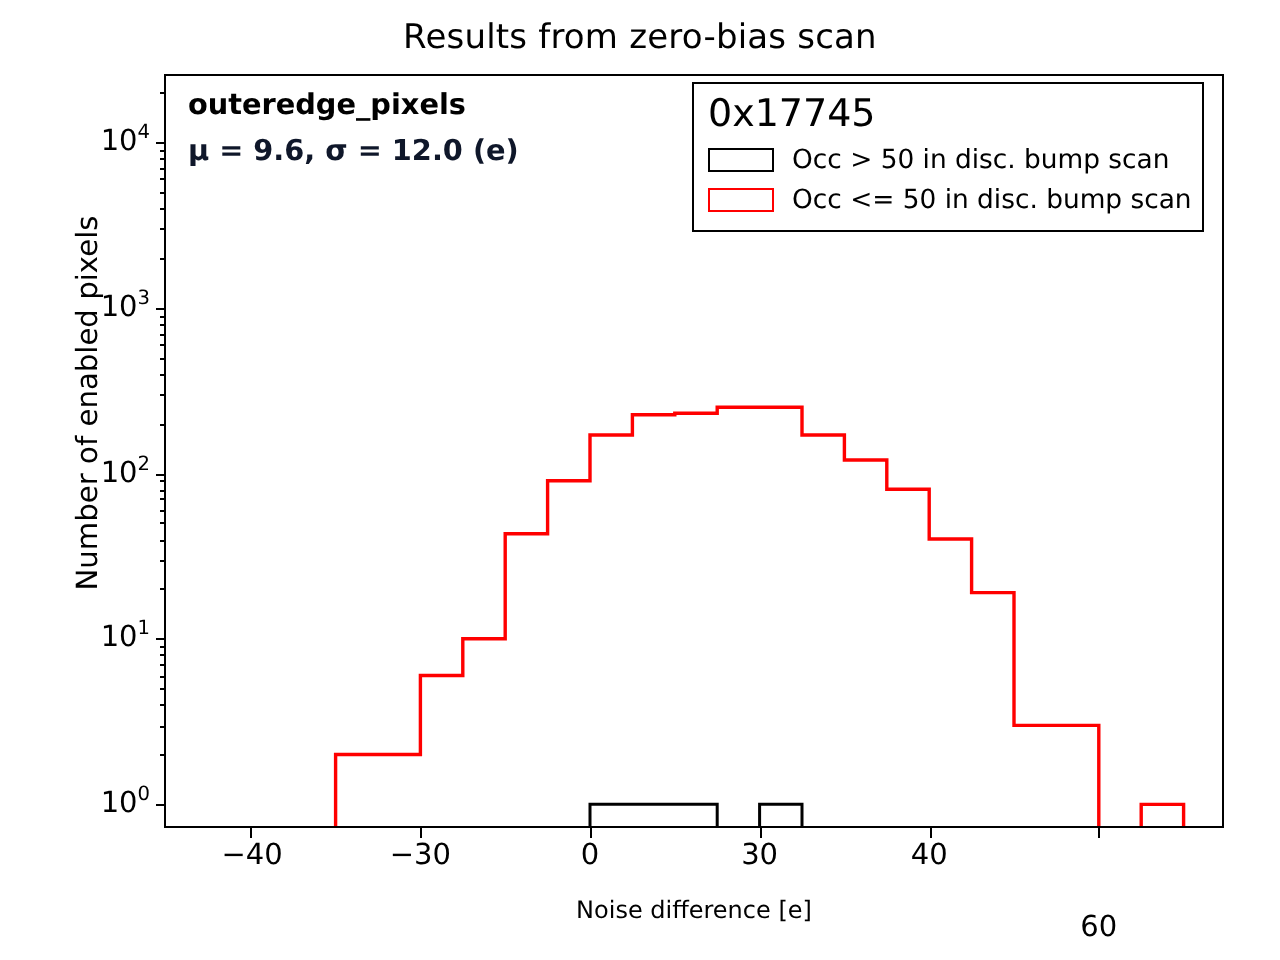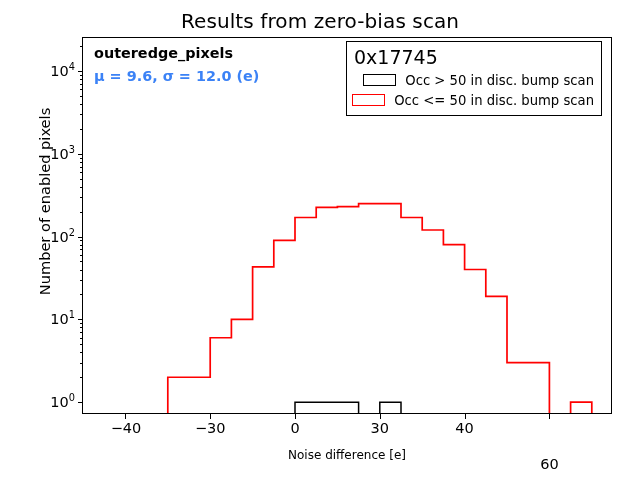--- a/index.html
+++ b/index.html
@@ -22,21 +22,21 @@
     background: #ffffff;
   }
 
   
   #chart-title {
     position: absolute;
     left: 0;
     top: 9px;
     width: 640px;
     text-align: center;
-    font-size: 20px;
+    font-size: 17px;
     color: #000000;
     letter-spacing: 0.1px;
   }
 
   
   #plot-area {
     position: absolute;
     left: 82px;
     top: 37px;
     width: 530px;
@@ -135,21 +135,21 @@
   #stats-annotation {
     position: absolute;
     left: 94px;
     top: 42px;
     font-size: 14.4px;
     line-height: 1.62;
     white-space: nowrap;
     font-weight: bold;
   }
   .stat-line.black { color: #000000; }
-  .stat-line.red   { color: #3b82f6; }
+  .stat-line.red   { color: #0f172a; }
 
   
   #legend {
     position: absolute;
     left: 346px;
     top: 41px;
     width: 256px;
     border: 1.1px solid #000000;
     background: #ffffff;
     box-sizing: border-box;
@@ -157,21 +157,20 @@
   }
   #legend-title {
     text-align: left;
     font-size: 19px;
     padding-bottom: 2px;
   }
   .legend-row {
     display: flex;
     align-items: center;
     height: 20px;
-    justify-content: flex-end;
   }
   .legend-swatch {
     width: 33px;
     height: 12px;
     box-sizing: border-box;
     margin-right: 9px;
     flex: 0 0 auto;
     background: transparent;
   }
   .legend-swatch.black { border: 1.5px solid #000000; }

